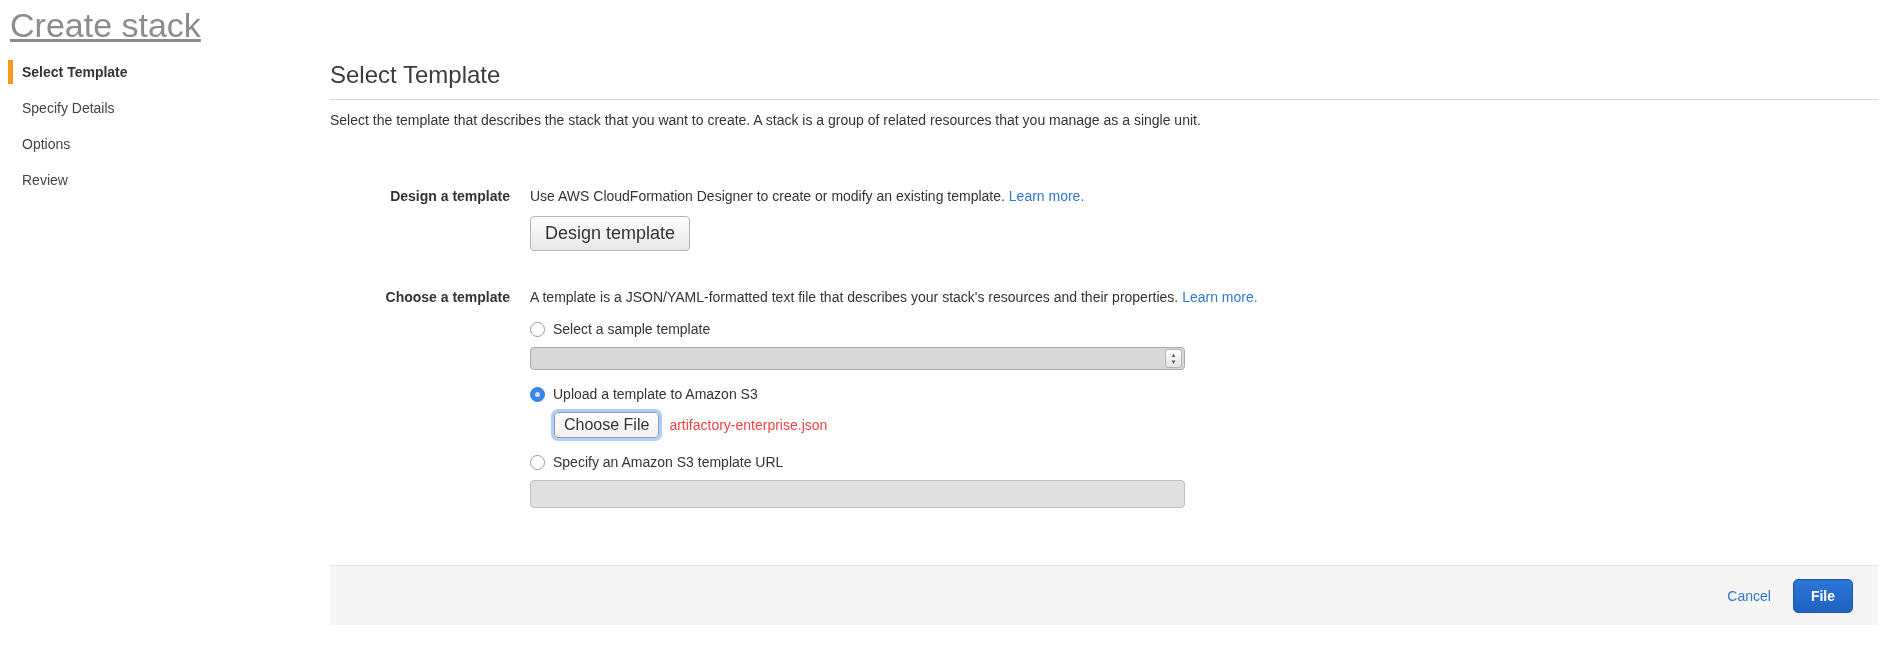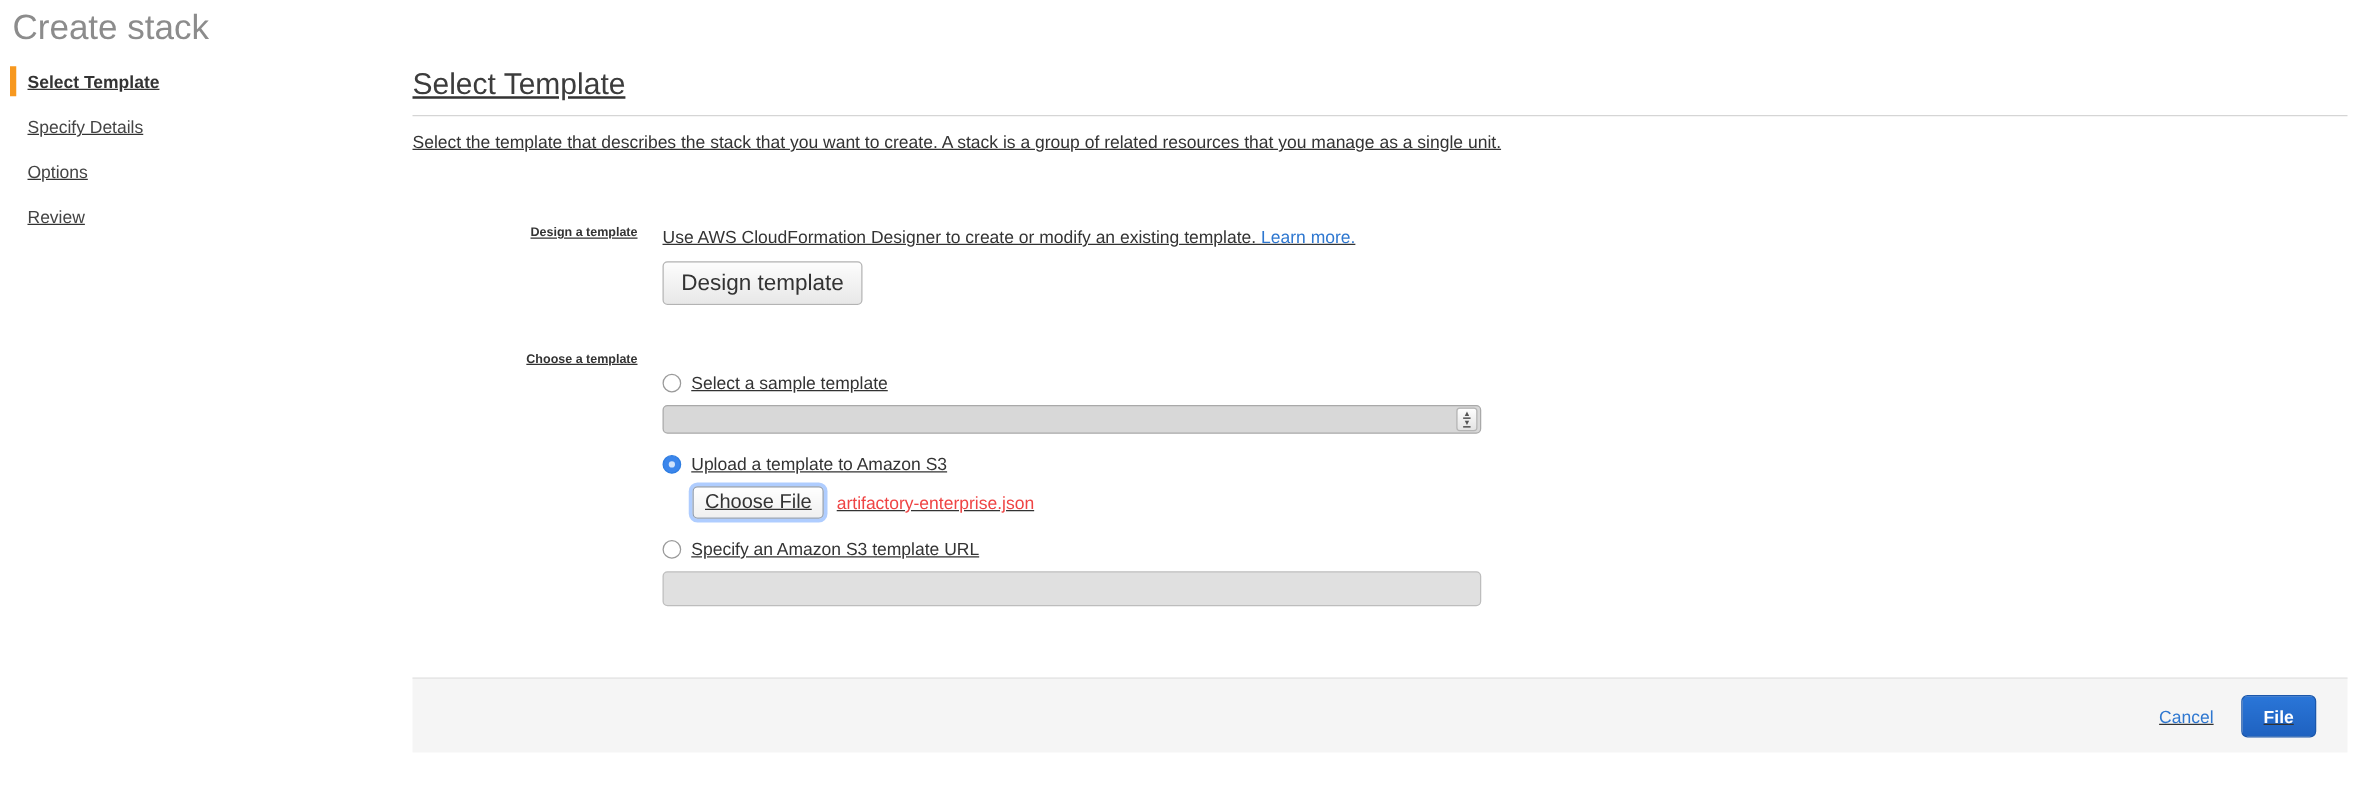--- a/index.html
+++ b/index.html
@@ -9,28 +9,29 @@
     background: #ffffff;
     font-family: "Liberation Sans", sans-serif;
     color: #333;
     overflow: hidden;
   }
   .page { padding: 6px 15px 0 0; }
 
   
   h1.page-title {
     margin: 0 0 0 10px;
-    font-size: 28px;
+    font-size: 34px;
     font-weight: 400;
     color: #8c8c8c;
     letter-spacing: 0;
-  }
-
-  
-  .layout { display: flex; align-items: flex-start; margin-top: 12px; text-decoration: underline; }
+    text-decoration: underline;
+  }
+
+  
+  .layout { display: flex; align-items: flex-start; margin-top: 12px; }
 
   
   .sidebar { width: 330px; flex: 0 0 330px; padding-top: 2px; }
   .sidebar .step {
     position: relative;
     padding: 5px 10px 5px 22px;
     margin-bottom: 10px;
     font-size: 14px;
     color: #444;
     cursor: default;
@@ -53,21 +54,21 @@
   p.section-desc { margin: 0; font-size: 14px; color: #333; }
 
   
   .form-row { display: flex; align-items: flex-start; }
   .form-row.design-row { margin-top: 58px; }
   .form-row.choose-row { margin-top: 36px; }
   .form-label {
     flex: 0 0 180px;
     text-align: right;
     font-weight: bold;
-    font-size: 10px;
+    font-size: 14px;
     color: #333;
     padding-top: 2px;
   }
   .form-value { margin-left: 20px; flex: 1 1 auto; font-size: 14px; }
   .form-value p.row-text { margin: 0 0 0 0; padding-top: 2px; font-size: 14px; }
   a.text-link { color: #2e77d0; text-decoration: none; cursor: pointer; }
 
   
   .btn-default {
     margin-top: 12px;
@@ -206,20 +207,21 @@
         <div class="form-label">Design a template</div>
         <div class="form-value">
           <p class="row-text"><span>Use AWS CloudFormation Designer to create or modify an existing template. </span><a class="text-link">Learn more.</a></p>
           <button class="btn-default">Design template</button>
         </div>
       </div>
 
       <div class="form-row choose-row">
         <div class="form-label">Choose a template</div>
         <div class="form-value">
+          <p class="row-text"><span>A template is a JSON/YAML-formatted text file that describes your stack's resources and their properties. </span><a class="text-link">Learn more.</a></p>
 
           
           <div class="radio-row">
             <span class="radio"></span>
             <span class="radio-label">Select a sample template</span>
           </div>
           <div class="sample-select">
             <span></span>
             <span class="select-stepper">
                 <span>▲</span>

